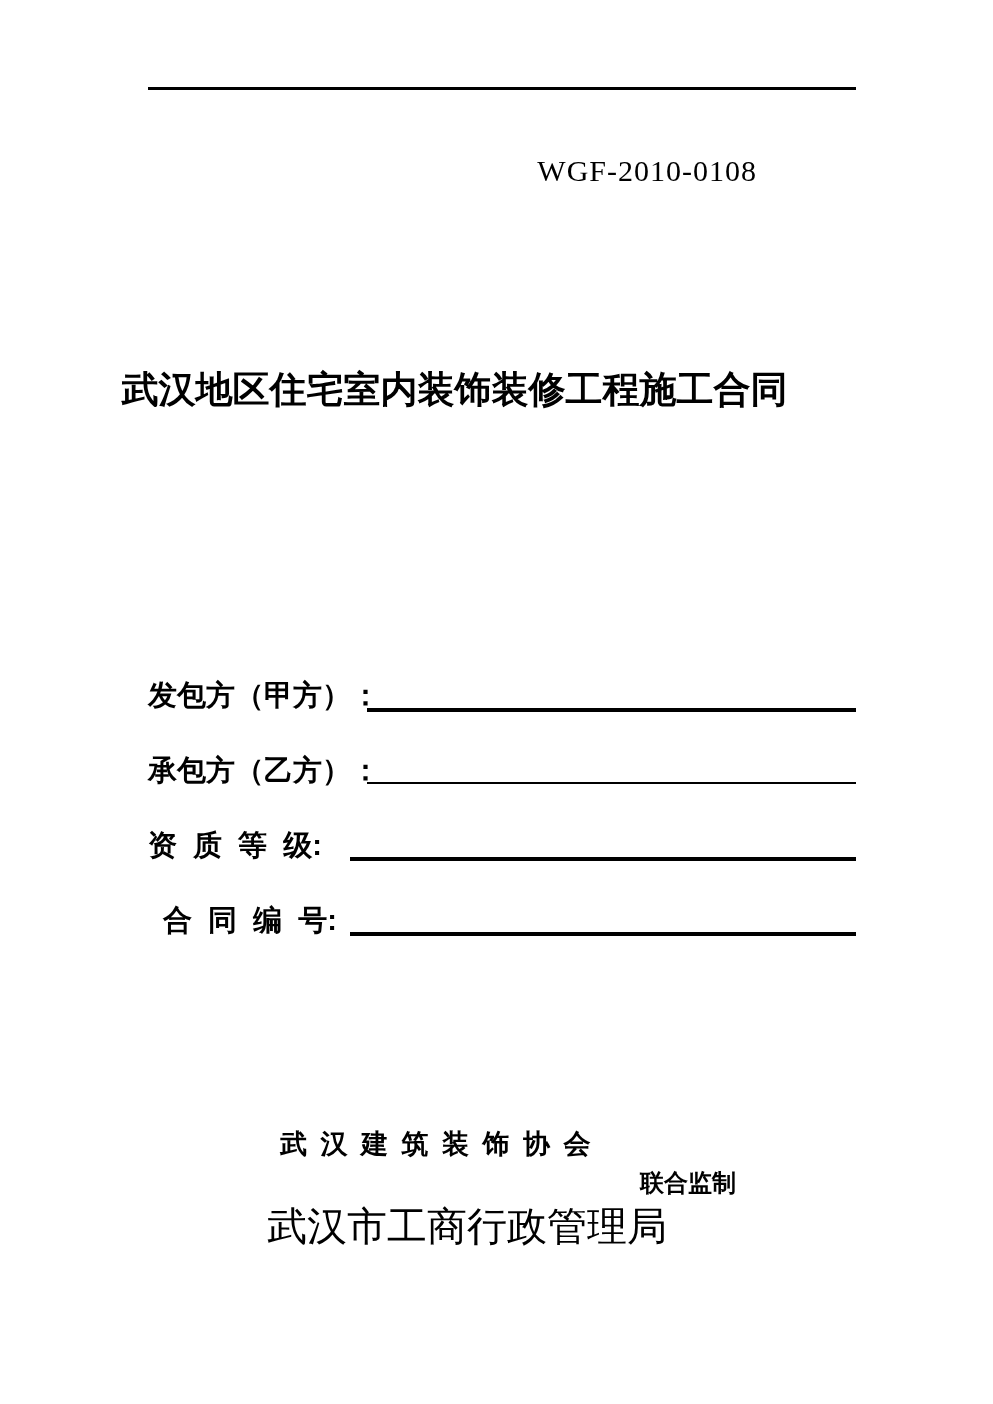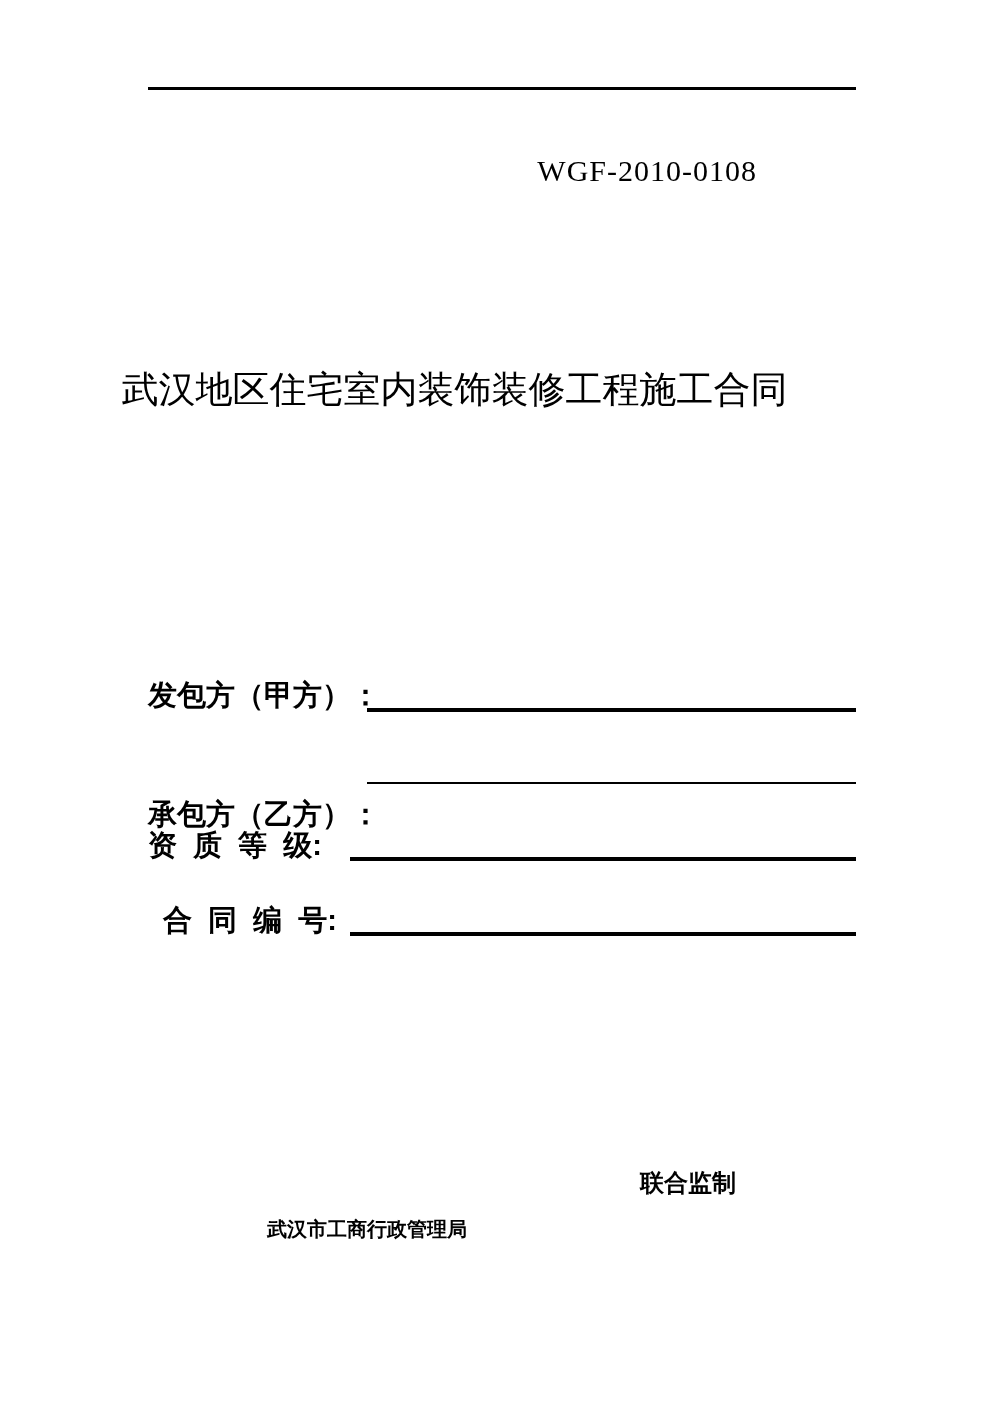--- a/index.html
+++ b/index.html
@@ -42,38 +42,38 @@
 
   
   .title {
     position: absolute;
     left: 0;
     right: 0;
     top: 368px;
     margin: 0;
     text-align: center;
     font-size: 37px;
-    font-weight: 400;
+    font-weight: 700;
     line-height: 1.2;
     letter-spacing: 0px;
     white-space: pre;
   }
 
   
   .field-label {
     position: absolute;
     left: 148px;
     font-size: 29px;
     font-weight: 700;
     line-height: 29px;
     white-space: pre;
   }
   .field-label.spaced { word-spacing: 8px; text-align: right; }
   .lbl-1 { top: 681px; }
-  .lbl-2 { top: 756px; margin-top: 44px; }
+  .lbl-2 { top: 756px; }
   .lbl-3 { top: 831px; }
   .lbl-4 { top: 906px; margin-left: 15px; }
 
   
   .fill-line {
     position: absolute;
     background: #000000;
   }
   .line-1 { left: 367px; top: 708px; width: 489px; height: 4px; }
   .line-2 { left: 367px; top: 782px; width: 489px; height: 2px; }
@@ -97,25 +97,24 @@
     top: 1171px;
     font-size: 24px;
     font-weight: 700;
     line-height: 1;
     white-space: pre;
   }
   .footer-org2 {
     position: absolute;
     left: 267px;
     top: 1206px;
-    font-size: 20px;
-    font-weight: 700;
+    font-size: 40px;
+    font-weight: 400;
     line-height: 1;
     white-space: pre;
-    margin-top: 13px;
   }
 </style>
 </head>
 <body>
 
 <div class="page">
 
   <div class="top-rule"></div>
 
   <div class="doc-code">WGF-2010-0108</div>
@@ -127,18 +126,19 @@
 
   <div class="field-label lbl-2">承包方（乙方）：</div>
   <div class="fill-line line-2"></div>
 
   <div class="field-label spaced lbl-3">资 质 等 级:</div>
   <div class="fill-line line-3"></div>
 
   <div class="field-label spaced lbl-4">合 同 编 号:</div>
   <div class="fill-line line-4"></div>
 
+  <div class="footer-org1">武 汉 建 筑 装 饰 协 会</div>
 
   <div class="footer-joint">联合监制</div>
 
   <div class="footer-org2">武汉市工商行政管理局</div>
 
 </div>
 
 </body></html>

